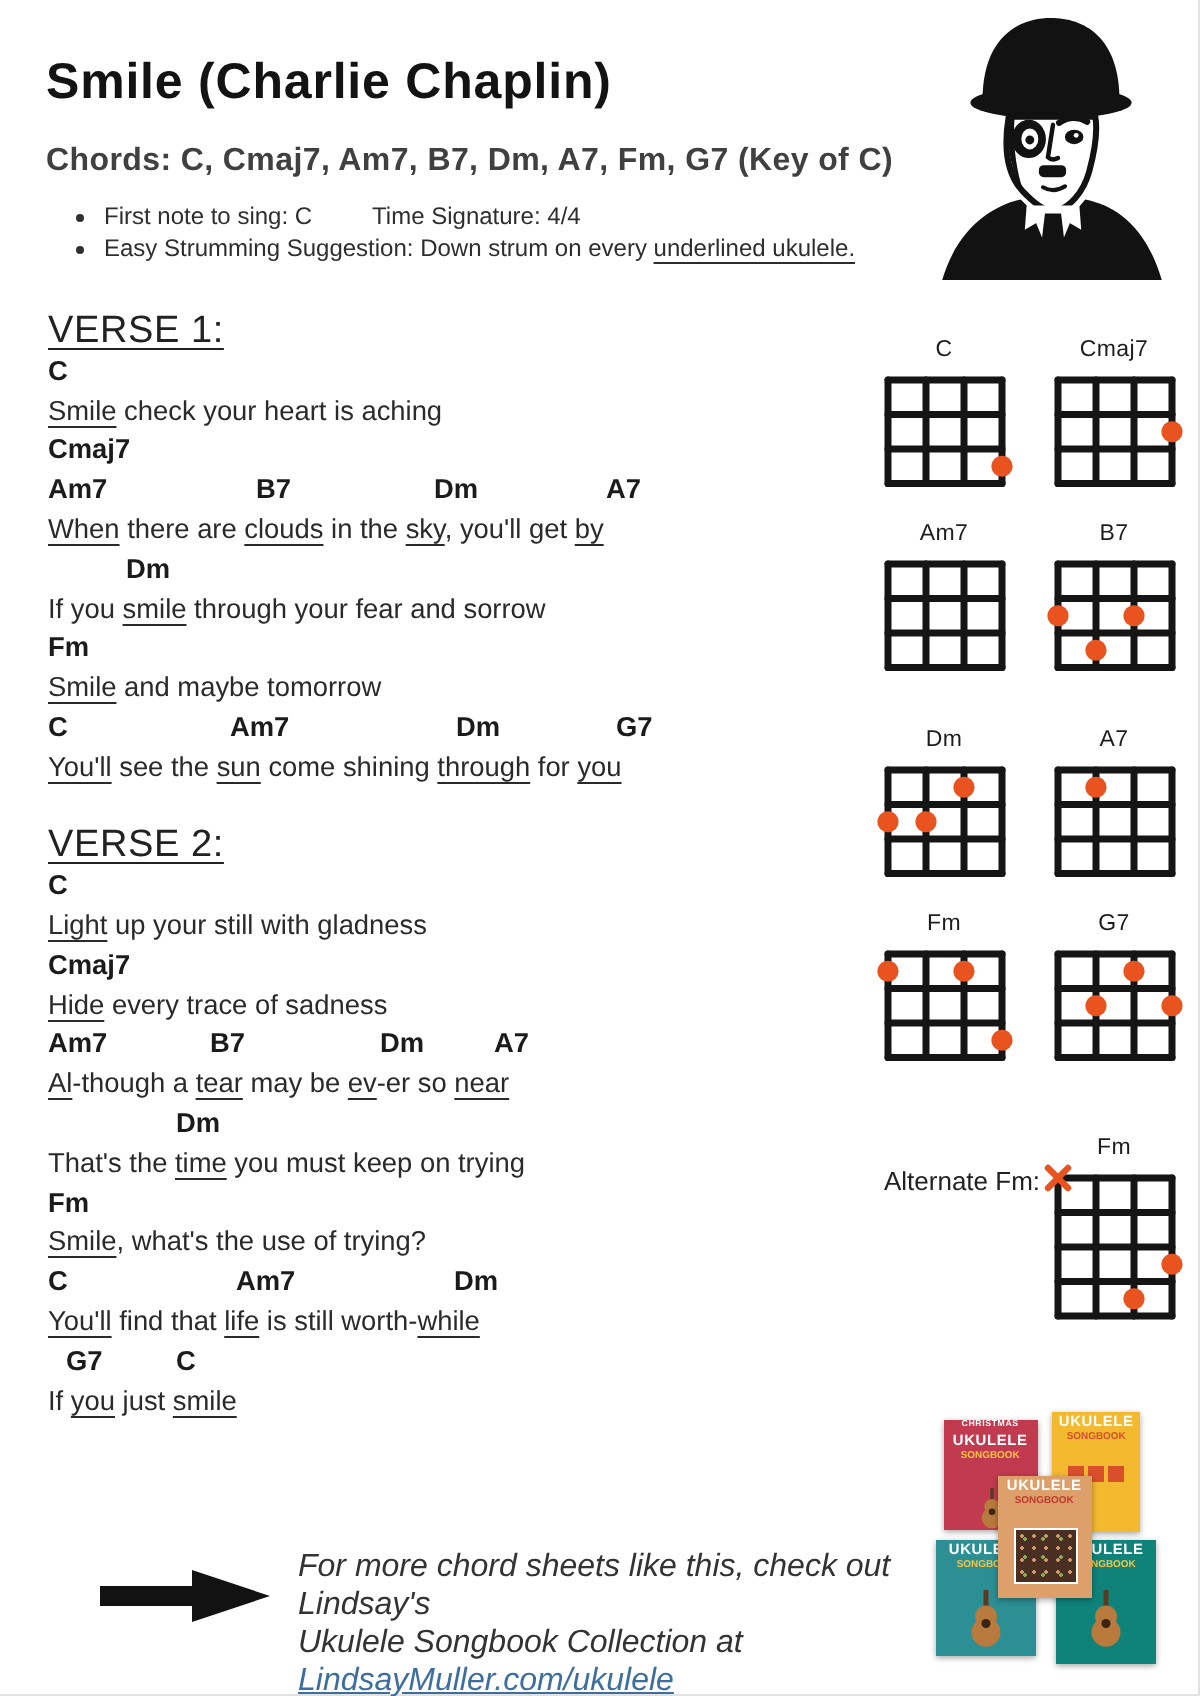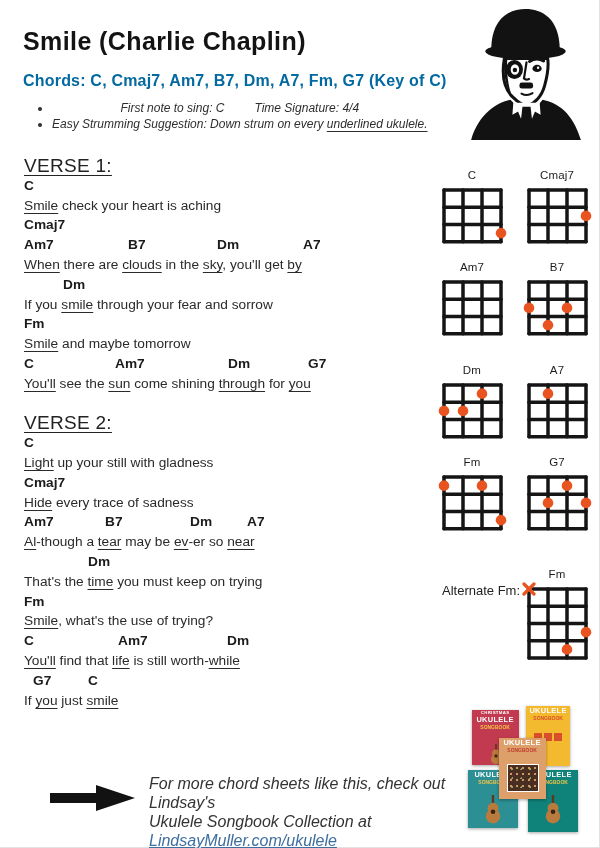--- a/index.html
+++ b/index.html
@@ -8,25 +8,25 @@
     font-family:"Liberation Sans", sans-serif; color:#2a2a2a; overflow:hidden;
     box-shadow: inset -1px -1px 0 0 #e2e2e2;
   }
   
   .title {
     position:absolute; left:23px; top:27px; margin:0;
     font-size:25px; font-weight:bold; letter-spacing:.4px; color:#131313;
   }
   .subtitle {
     position:absolute; left:23px; top:72px; margin:0;
-    font-size:16px; font-weight:bold; letter-spacing:.2px; color:#0369a1;
+    font-size:16px; font-weight:bold; letter-spacing:.2px; color:#404040;
   }
   .bullets {
     position:absolute; left:40px; top:101px; margin:0; padding-left:12px;
-    font-size:12px; font-style:italic; color:#2e2e2e;text-align:center;
+    font-size:12px; color:#2e2e2e;
   }
   .bullets li { line-height:15.5px; }
   .bullets .gap { margin-left:30px; }
   .u { text-decoration:underline; text-decoration-thickness:1.3px; text-underline-offset:2.5px; }
   .portrait { position:absolute; left:452px; top:4px; width:148px; height:136px; }
 
   
   .song { position:absolute; left:24px; top:156px; width:405px; }
   .row { height:19.8px; line-height:19.8px; white-space:pre; font-size:13.7px; }
   .vheading {

